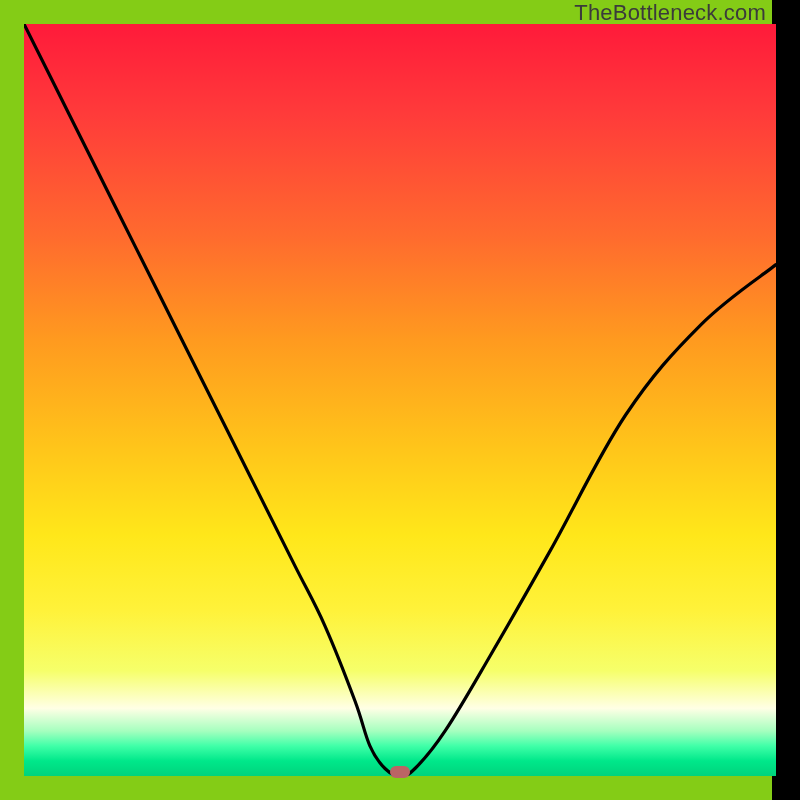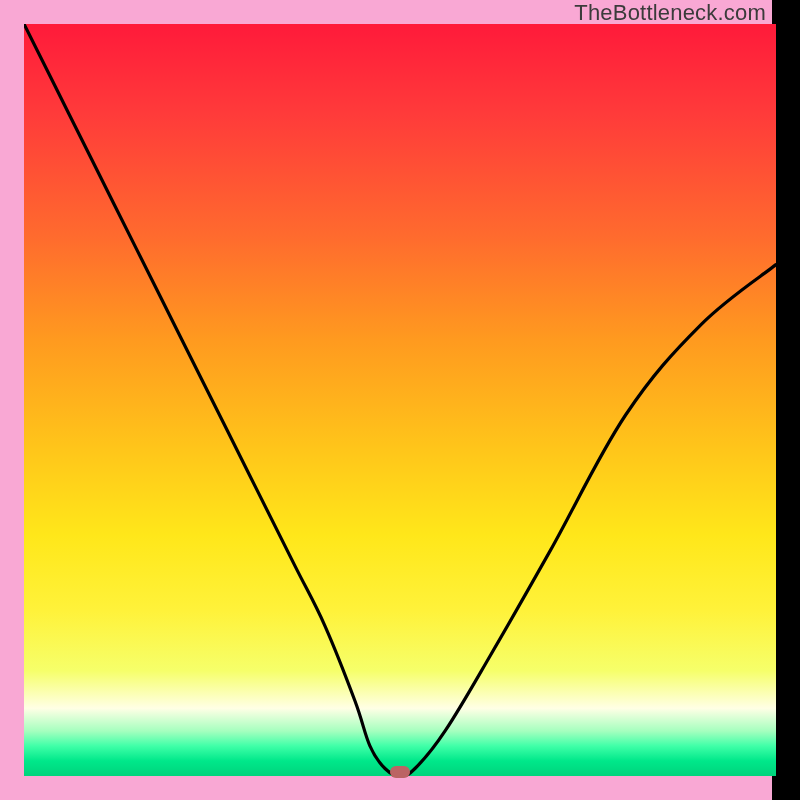--- a/index.html
+++ b/index.html
@@ -8,21 +8,21 @@
     width: 800px;
     height: 800px;
     background: #000;
     font-family: Arial, Helvetica, sans-serif;
     overflow: hidden;
   }
   .frame {
     position: relative;
     width: 772px;
     height: 800px;
-    background: #f9a8d4;
+    background: #84cc16;
   }
   .plot-area {
     position: absolute;
     left: 24px;
     top: 24px;
     width: 752px;
     height: 752px;
     background: linear-gradient(
       to bottom,
       #ff1a3a 0%,

